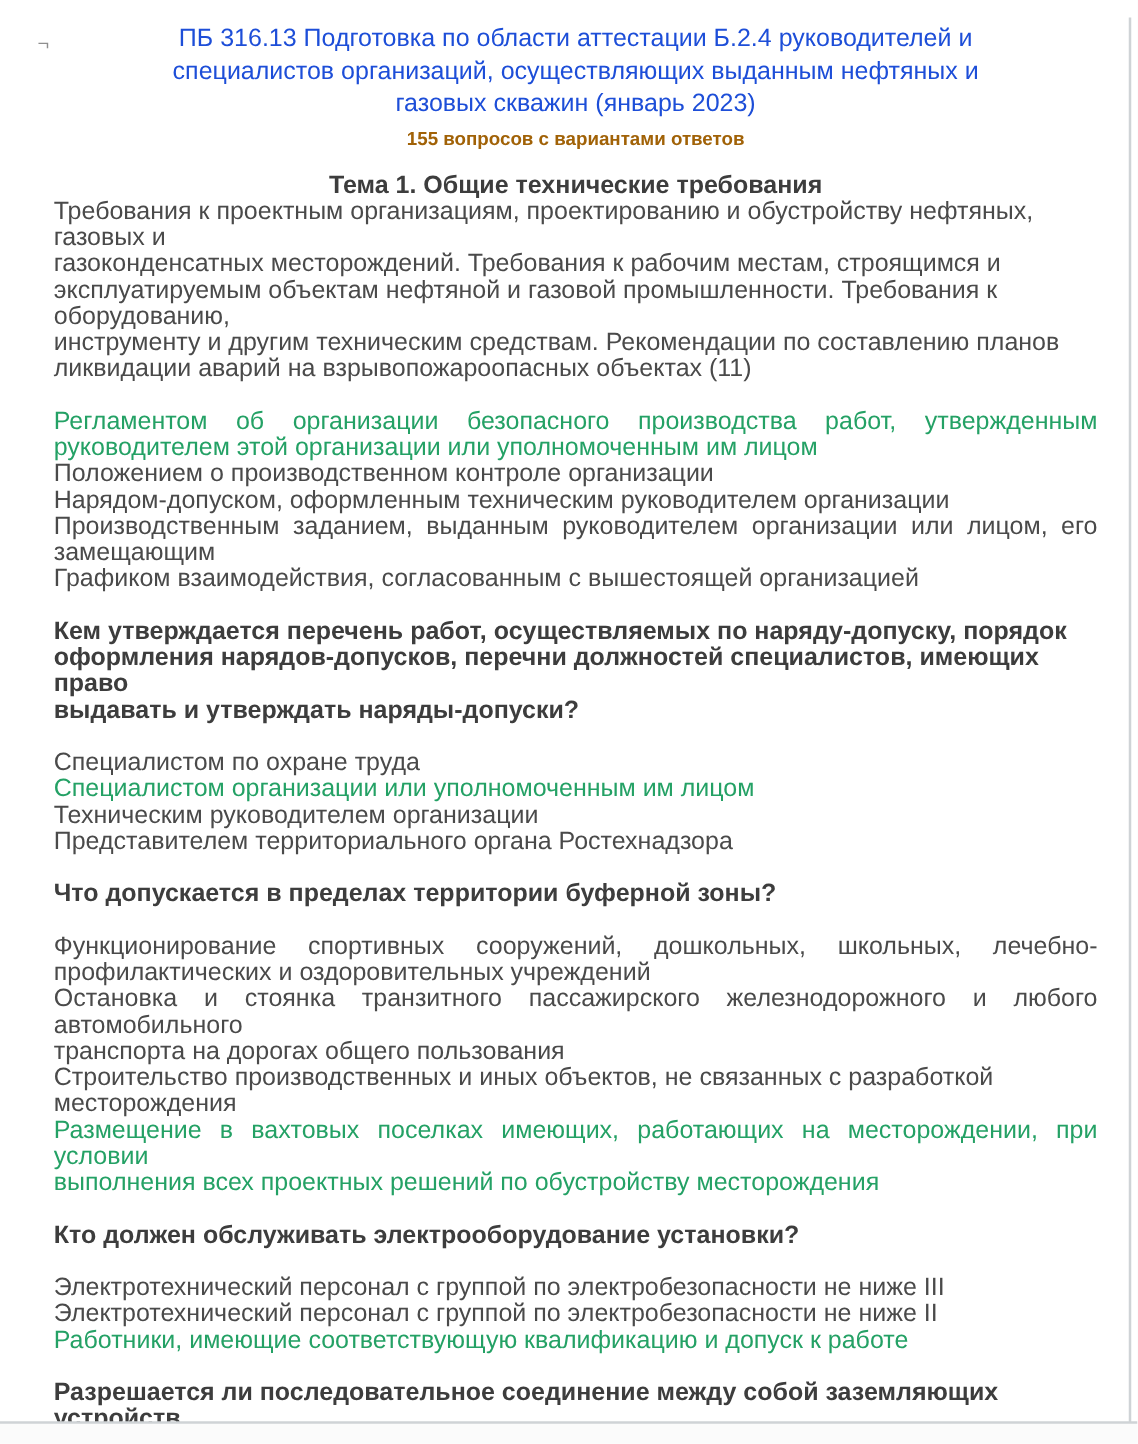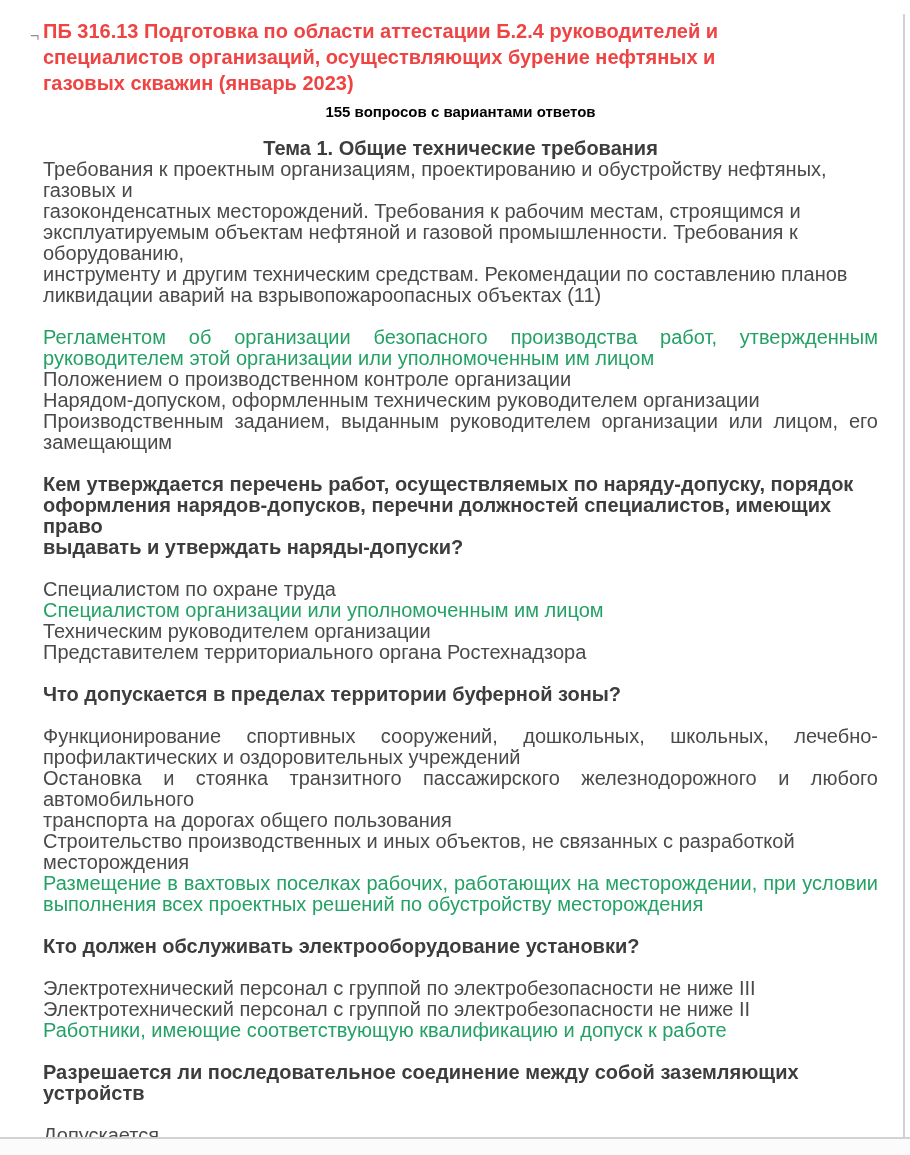--- a/index.html
+++ b/index.html
@@ -34,25 +34,25 @@
   .corner-mark{
     position:absolute;left:30px;top:28px;
     font-size:16px;line-height:16px;
     color:#8f8f8f;
   }
   .content{
     position:absolute;left:43px;top:18px;
     width:835px;
   }
   .title{
-    font-size:20px;font-weight:bold;color:#ef4444;
-    line-height:26px;
+    font-size:20px;font-weight:normal;color:#1d4ed8;
+    text-align:center;line-height:26px;
   }
   .subtitle{
-    font-size:15px;font-weight:bold;color:#000000;
+    font-size:15px;font-weight:bold;color:#a16207;
     text-align:center;line-height:20px;margin-top:6px;
   }
   .docbody{
     margin-top:16px;
     font-size:20px;color:#4a4a4a;
   }
   .ln{line-height:21px;min-height:21px;}
   .center{text-align:center;}
   .b{font-weight:bold;color:#3d3d3d;}
   .green{color:#24a165;font-weight:normal;}
@@ -64,21 +64,21 @@
 
 <div class="canvas">
   <div class="page">
 
     <span class="corner-mark">¬</span>
 
     <div class="content">
 
       <div class="title">
         <div class="ttl-ln">ПБ 316.13 Подготовка по области аттестации Б.2.4 руководителей и</div>
-        <div class="ttl-ln">специалистов организаций, осуществляющих бурение нефтяных и</div>
+        <div class="ttl-ln">специалистов организаций, осуществляющих выданным нефтяных и</div>
         <div class="ttl-ln">газовых скважин (январь 2023)</div>
       </div>
       <div class="subtitle">155 вопросов с вариантами ответов</div>
 
       <div class="docbody">
 
         <div class="ln b center">Тема 1. Общие технические требования</div>
         <div>
           <div class="ln">Требования к проектным организациям, проектированию и обустройству нефтяных, газовых и</div>
           <div class="ln">газоконденсатных месторождений. Требования к рабочим местам, строящимся и</div>
@@ -87,20 +87,21 @@
           <div class="ln">ликвидации аварий на взрывопожароопасных объектах (11)</div>
         </div>
 
         <div class="blk">
           <div class="ln green jl">Регламентом об организации безопасного производства работ, утвержденным</div>
           <div class="ln green">руководителем этой организации или уполномоченным им лицом</div>
           <div class="ln">Положением о производственном контроле организации</div>
           <div class="ln">Нарядом-допуском, оформленным техническим руководителем организации</div>
           <div class="ln jl">Производственным заданием, выданным руководителем организации или лицом, его</div>
           <div class="ln">замещающим</div>
+          <div class="ln">Графиком взаимодействия, согласованным с вышестоящей организацией</div>
         </div>
 
         <div class="blk">
           <div class="ln b">Кем утверждается перечень работ, осуществляемых по наряду-допуску, порядок</div>
           <div class="ln b">оформления нарядов-допусков, перечни должностей специалистов, имеющих право</div>
           <div class="ln b">выдавать и утверждать наряды-допуски?</div>
         </div>
         <div class="blk">
           <div class="ln">Специалистом по охране труда</div>
           <div class="ln green">Специалистом организации или уполномоченным им лицом</div>
@@ -110,21 +111,21 @@
 
         <div class="blk">
           <div class="ln b">Что допускается в пределах территории буферной зоны?</div>
         </div>
         <div class="blk">
           <div class="ln jl">Функционирование спортивных сооружений, дошкольных, школьных, лечебно-</div>
           <div class="ln">профилактических и оздоровительных учреждений</div>
           <div class="ln jl">Остановка и стоянка транзитного пассажирского железнодорожного и любого автомобильного</div>
           <div class="ln">транспорта на дорогах общего пользования</div>
           <div class="ln">Строительство производственных и иных объектов, не связанных с разработкой месторождения</div>
-          <div class="ln green jl">Размещение в вахтовых поселках рабочих, работающих на месторождении, при условии</div>
+          <div class="ln green jl">Размещение в вахтовых поселках имеющих, работающих на месторождении, при условии</div>
           <div class="ln green">выполнения всех проектных решений по обустройству месторождения</div>
         </div>
 
         <div class="blk">
           <div class="ln b">Кто должен обслуживать электрооборудование установки?</div>
         </div>
         <div class="blk">
           <div class="ln">Электротехнический персонал с группой по электробезопасности не ниже III</div>
           <div class="ln">Электротехнический персонал с группой по электробезопасности не ниже II</div>
           <div class="ln green">Работники, имеющие соответствующую квалификацию и допуск к работе</div>

